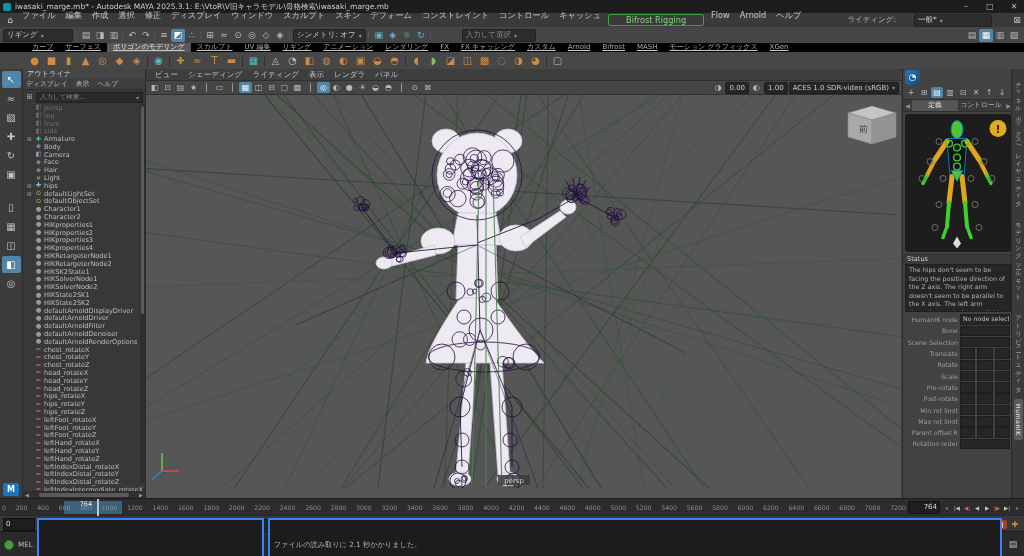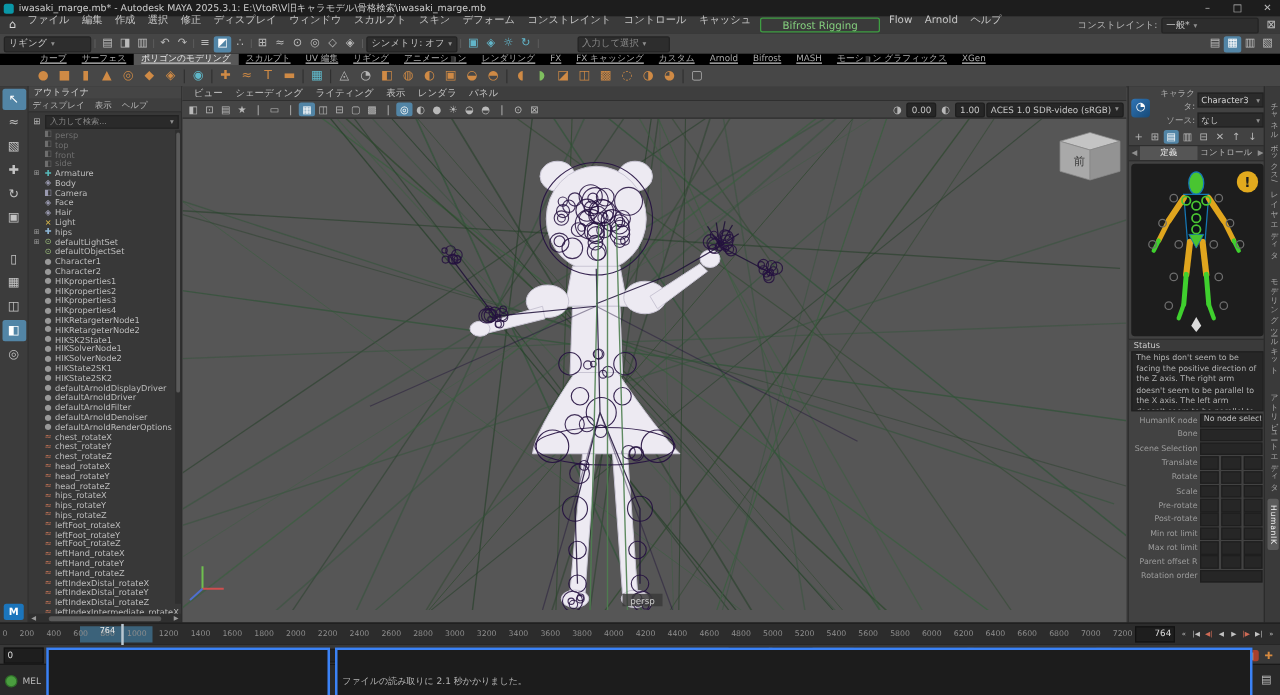--- a/index.html
+++ b/index.html
@@ -155,22 +155,22 @@
         <span class="mitem">デフォーム</span>
         <span class="mitem">コンストレイント</span>
         <span class="mitem">コントロール</span>
         <span class="mitem">キャッシュ</span>
         <span class="mitem green">Bifrost Rigging</span>
         <span class="mitem">Flow</span>
         <span class="mitem">Arnold</span>
         <span class="mitem">ヘルプ</span>
       </div>
     <span class="flexspacer"></span>
-    <span class="wslabel">コンストレイント:</span>
-    <span class="ddl" style="width:70px;margin:0 3px;">
+    <span class="wslabel">ライティング:</span>
+    <span class="ddl" style="width:70px;margin:0 18px;">
       <span>一般*</span>
         <span class="caret">▾</span>
     </span>
     <span class="ic">⊠</span>
   </div>
 
   <div class="row" id="statusline">
     <span class="ddl" style="width:62px;">
       <span>リギング</span>
         <span class="caret">▾</span>
@@ -925,36 +925,20 @@
           <rect x="352" y="380" width="32" height="10" fill="#3a3a3a" opacity="0.85"></rect>
           <text id="persplabel" x="368" y="388" font-size="7" fill="#cccccc" text-anchor="middle">persp</text>
         </g>
       </svg>
     </div>
   </div>
 
   <div id="hik">
     <div class="hikrow">
       <span class="hiklogo">◔</span>
-      <div style="flex:1;">
-        <div class="hikrow" style="padding:0;">
-          <span class="hiklabel">キャラクタ:</span>
-          <span class="hikddl">
-            <span>Character3</span>
-              <span class="caret">▾</span>
-          </span>
-        </div>
-        <div class="hikrow" style="padding:0;">
-          <span class="hiklabel">ソース:</span>
-          <span class="hikddl">
-            <span> なし</span>
-              <span class="caret">▾</span>
-          </span>
-        </div>
-      </div>
     </div>
     <div class="hiktb">
 
     <span class="ic">+</span>
         <span class="ic">⊞</span>
         <span class="ic on">▤</span>
         <span class="ic">▥</span>
         <span class="ic">⊟</span>
         <span class="ic">✕</span>
         <span class="ic">↑</span>

